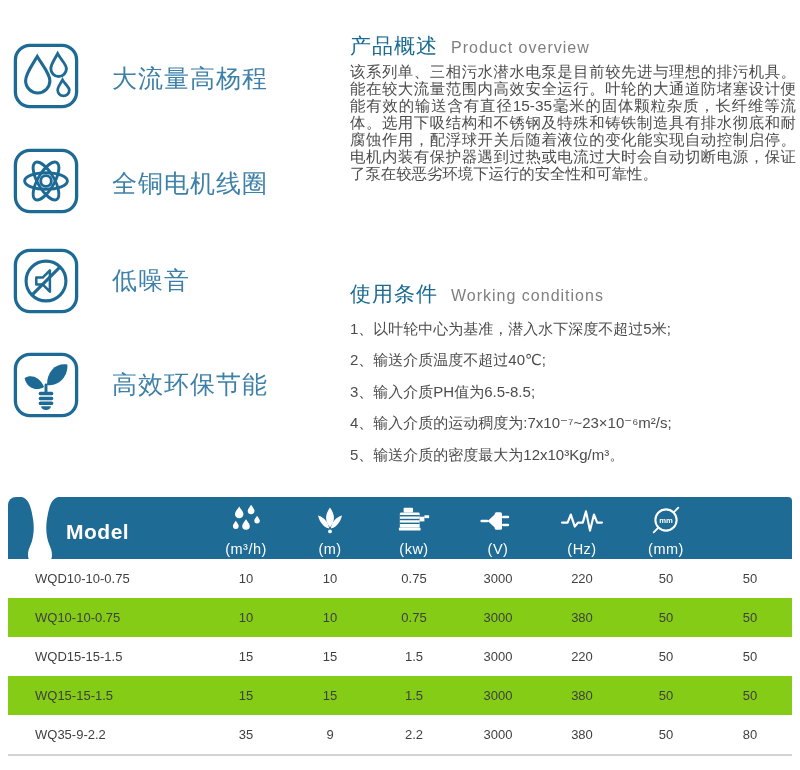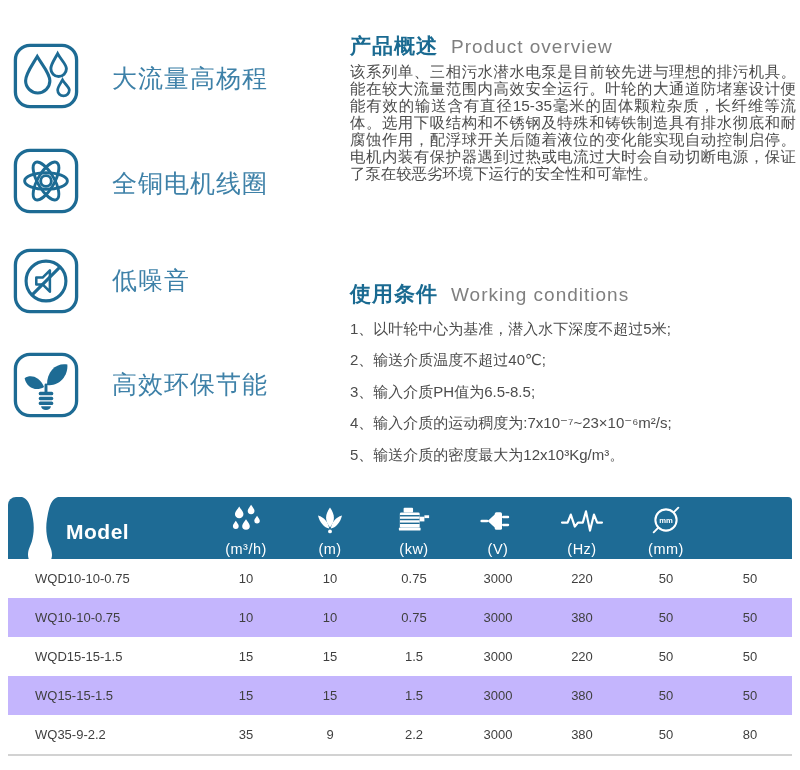--- a/index.html
+++ b/index.html
@@ -6,40 +6,40 @@
   html,body { background:#fff; }
   body { font-family:"Liberation Sans","DejaVu Sans",sans-serif; }
   .page { position:relative; width:800px; height:770px; background:#ffffff; overflow:hidden; }
 
   
   .feat-icon { position:absolute; left:12px; width:68px; height:68px; }
   .feat-label { position:absolute; left:112px; font-size:25px; color:#3e81a8; letter-spacing:1px; }
 
   
   .sec-head { position:absolute; display:flex; align-items:baseline; }
-  .sec-head .zh { font-size:21px; font-weight:bold; color:#1a6a91; letter-spacing:1px; }
-  .sec-head .en { font-size:19px; color:#7f7f7f; margin-left:13px; letter-spacing:1px; }
+  .sec-head .zh { font-size:21px; font-weight:normal; color:#1a6a91; letter-spacing:1px; }
+  .sec-head .en { font-size:16px; color:#7f7f7f; margin-left:13px; letter-spacing:1px; }
   .overview-body { position:absolute; left:350px; top:63px; width:446px;
     font-size:15.4px; line-height:17px; color:#4c4c4c; text-align:justify; }
   .cond-list { position:absolute; left:350px; top:313px; width:446px; }
   .cond-item { font-size:15px; line-height:31.4px; color:#4c4c4c; }
 
   
   .tbl { position:absolute; left:8px; top:497px; width:784px; }
   .t-grid { display:grid; grid-template-columns:196px repeat(7,84px); }
   .t-header { height:62px; background:#1e6b95; border-radius:8px 4px 0 0; color:#fff; }
   .t-header .model-cell { position:relative; display:flex; align-items:center; }
   .t-header .model-txt { margin-left:58px; font-size:21px; font-weight:bold; letter-spacing:.5px; }
   .drop-notch { position:absolute; left:14px; top:0; }
   .h-col { display:flex; flex-direction:column; align-items:center; justify-content:flex-end; padding-bottom:10px; }
   .h-ico { height:40px; display:flex; align-items:flex-end; justify-content:center; }
   .h-unit { font-size:14.5px; margin-top:4px; letter-spacing:.5px; }
   .t-rows { border-bottom:2px solid #d2d2d2; }
   .t-row { height:39px; align-items:center; font-size:13px; color:#3f3f3f; }
-  .t-row.alt { background:#c4b5fd; }
+  .t-row.alt { background:#84cc16; }
   .t-cell { text-align:center; }
   .t-cell.model { text-align:left; padding-left:27px; }
 </style>
 </head>
 <body>
 
 <div class="page">
 
   <div class="feat-icon" style="top:42px">
     <svg width="68" height="68" viewBox="0 0 70 70" fill="none" stroke="#1d6b94">

